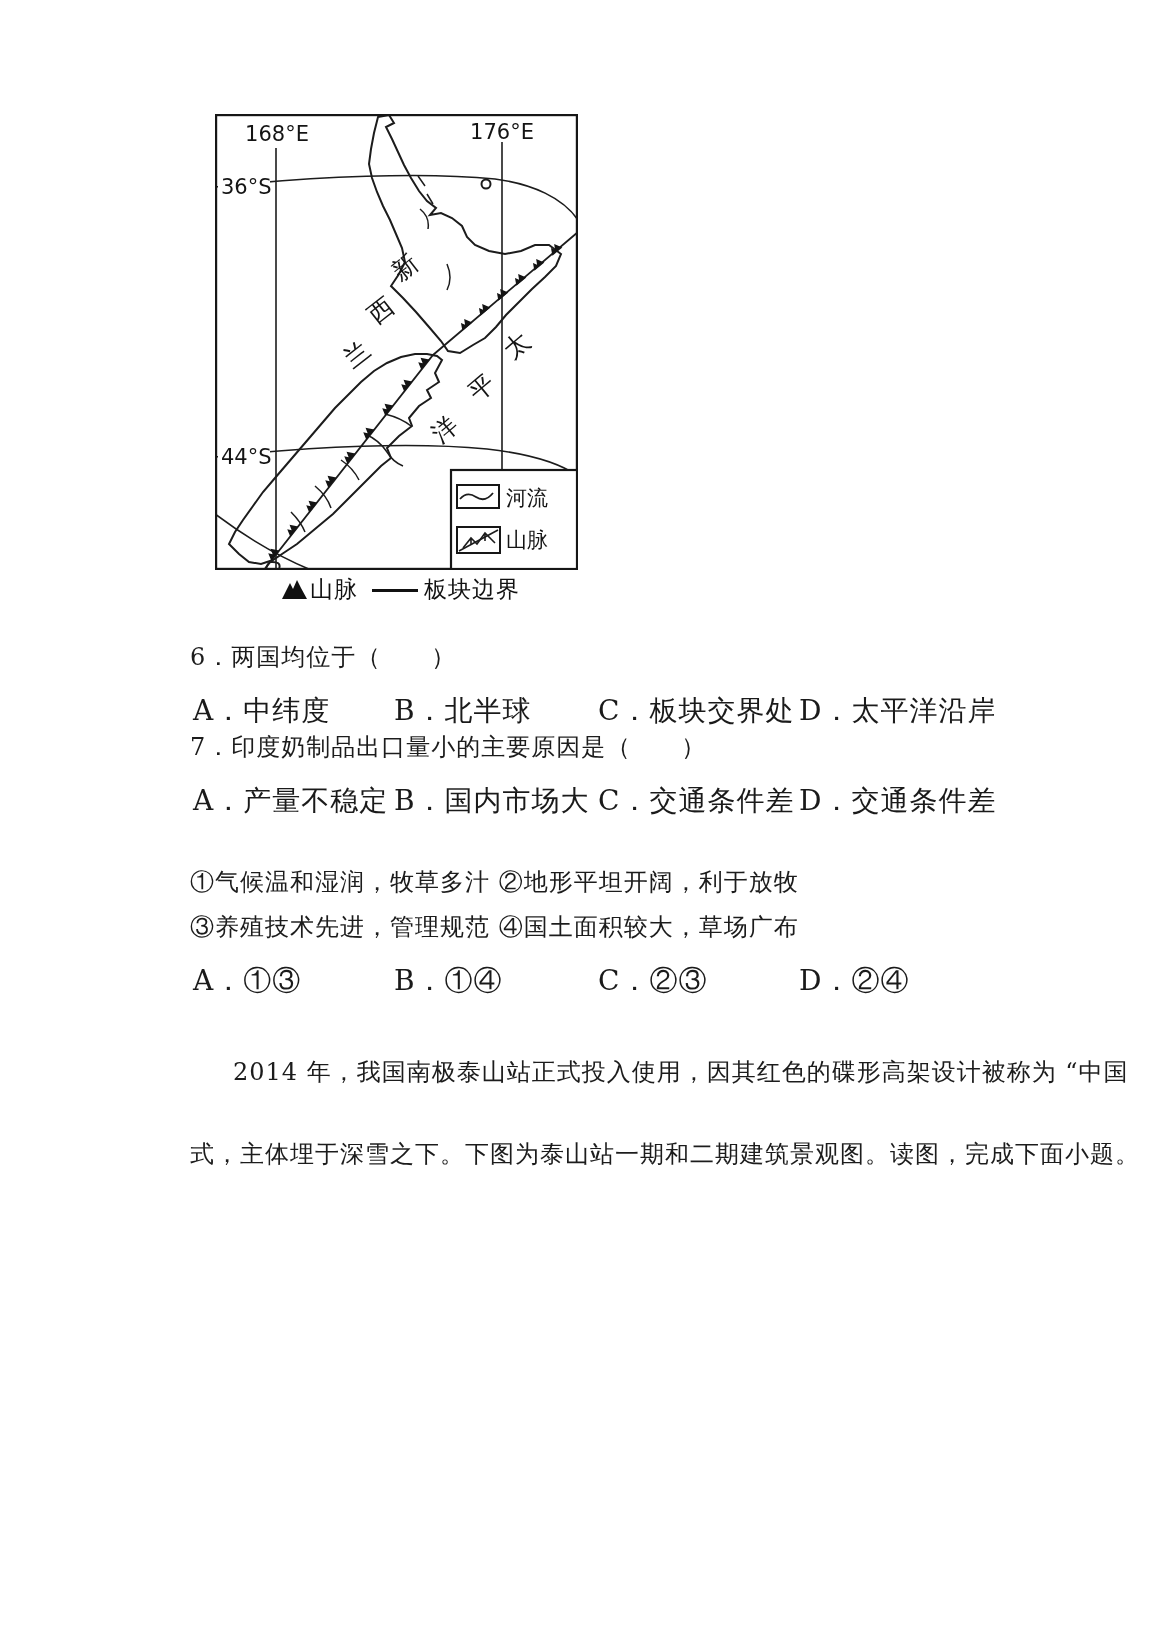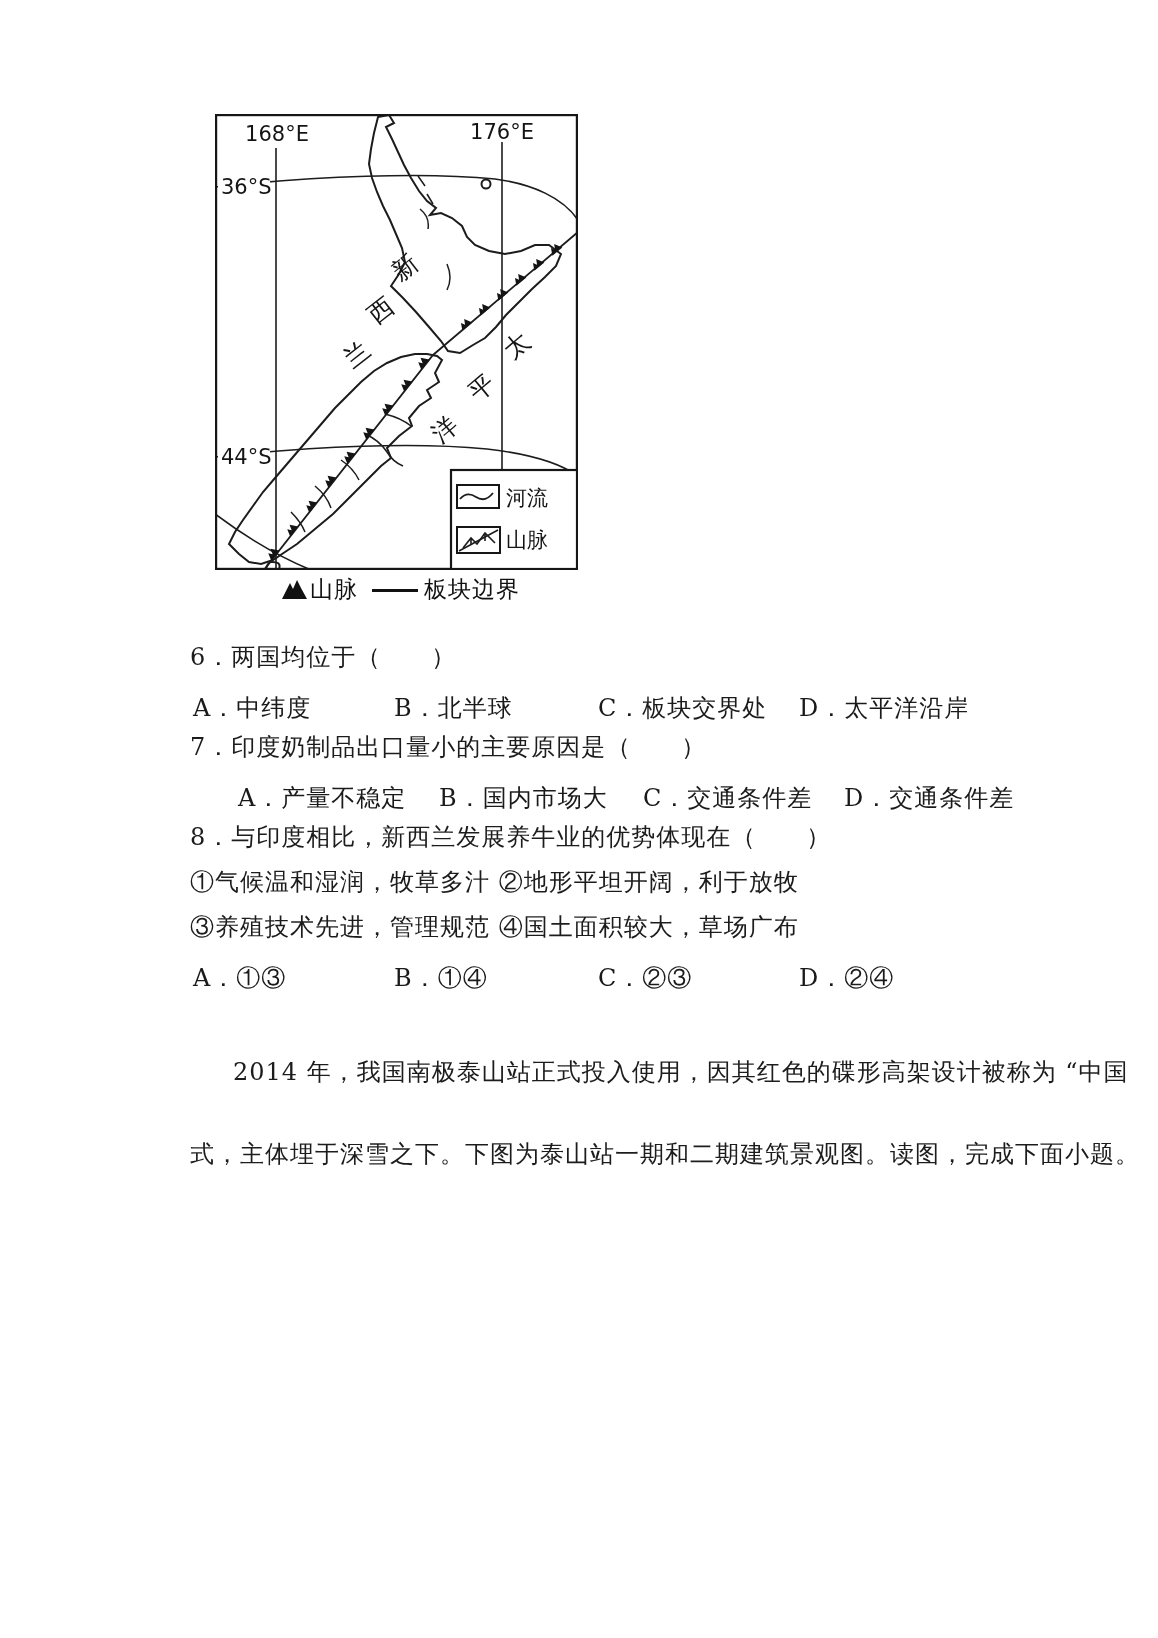--- a/index.html
+++ b/index.html
@@ -14,21 +14,21 @@
   .page{position:absolute;left:0;top:0;width:1004px;height:1638px;background:#fff;}
   .line{
     position:absolute;
     white-space:nowrap;
     font-size:24px;
     line-height:22px;
     letter-spacing:1px;
     color:#1c1c1c;
   }
   .optrow{position:absolute;left:193px;width:820px;height:24px;}
-  .optrow span{position:absolute;top:0;white-space:nowrap;font-size:24px;letter-spacing:1px;}
+  .optrow span{position:absolute;top:0;white-space:nowrap;font-size:28px;letter-spacing:1px;}
   .opt-a{left:0;}
   .opt-b{left:201px;}
   .opt-c{left:405px;}
   .opt-d{left:606px;}
   .map-wrap{position:absolute;left:215px;top:114px;width:363px;height:456px;}
   .map-caption{
     position:absolute;left:281px;top:576px;height:26px;
     display:flex;align-items:center;
     font-family:"DejaVu Sans","Liberation Sans",sans-serif;
     font-size:23px;color:#111;letter-spacing:1px;
@@ -134,28 +134,27 @@
 
   <div class="line" style="left:190px;top:646px;">6．两国均位于（　　）</div>
   <div class="optrow" style="top:692px;">
     <span class="opt-a">A．中纬度</span>
     <span class="opt-b">B．北半球</span>
     <span class="opt-c">C．板块交界处</span>
     <span class="opt-d">D．太平洋沿岸</span>
   </div>
 
   <div class="line" style="left:190px;top:736px;">7．印度奶制品出口量小的主要原因是（　　）</div>
-  <div class="optrow" style="top:782px;margin-left:45px;">
+  <div class="optrow" style="top:782px;">
     <span class="opt-a">A．产量不稳定</span>
     <span class="opt-b">B．国内市场大</span>
     <span class="opt-c">C．交通条件差</span>
     <span class="opt-d">D．交通条件差</span>
   </div>
 
-  <div class="line" style="left:190px;top:826px;">8．与印度相比，新西兰发展养牛业的优势体现在（　　）</div>
   <div class="line" style="left:190px;top:871px;">①气候温和湿润，牧草多汁 ②地形平坦开阔，利于放牧</div>
   <div class="line" style="left:190px;top:916px;">③养殖技术先进，管理规范 ④国土面积较大，草场广布</div>
   <div class="optrow" style="top:962px;">
     <span class="opt-a">A．①③</span>
     <span class="opt-b">B．①④</span>
     <span class="opt-c">C．②③</span>
     <span class="opt-d">D．②④</span>
   </div>
 
   <div class="line" style="left:233px;top:1061px;">2014 年，我国南极泰山站正式投入使用，因其红色的碟形高架设计被称为 “中国</div>

